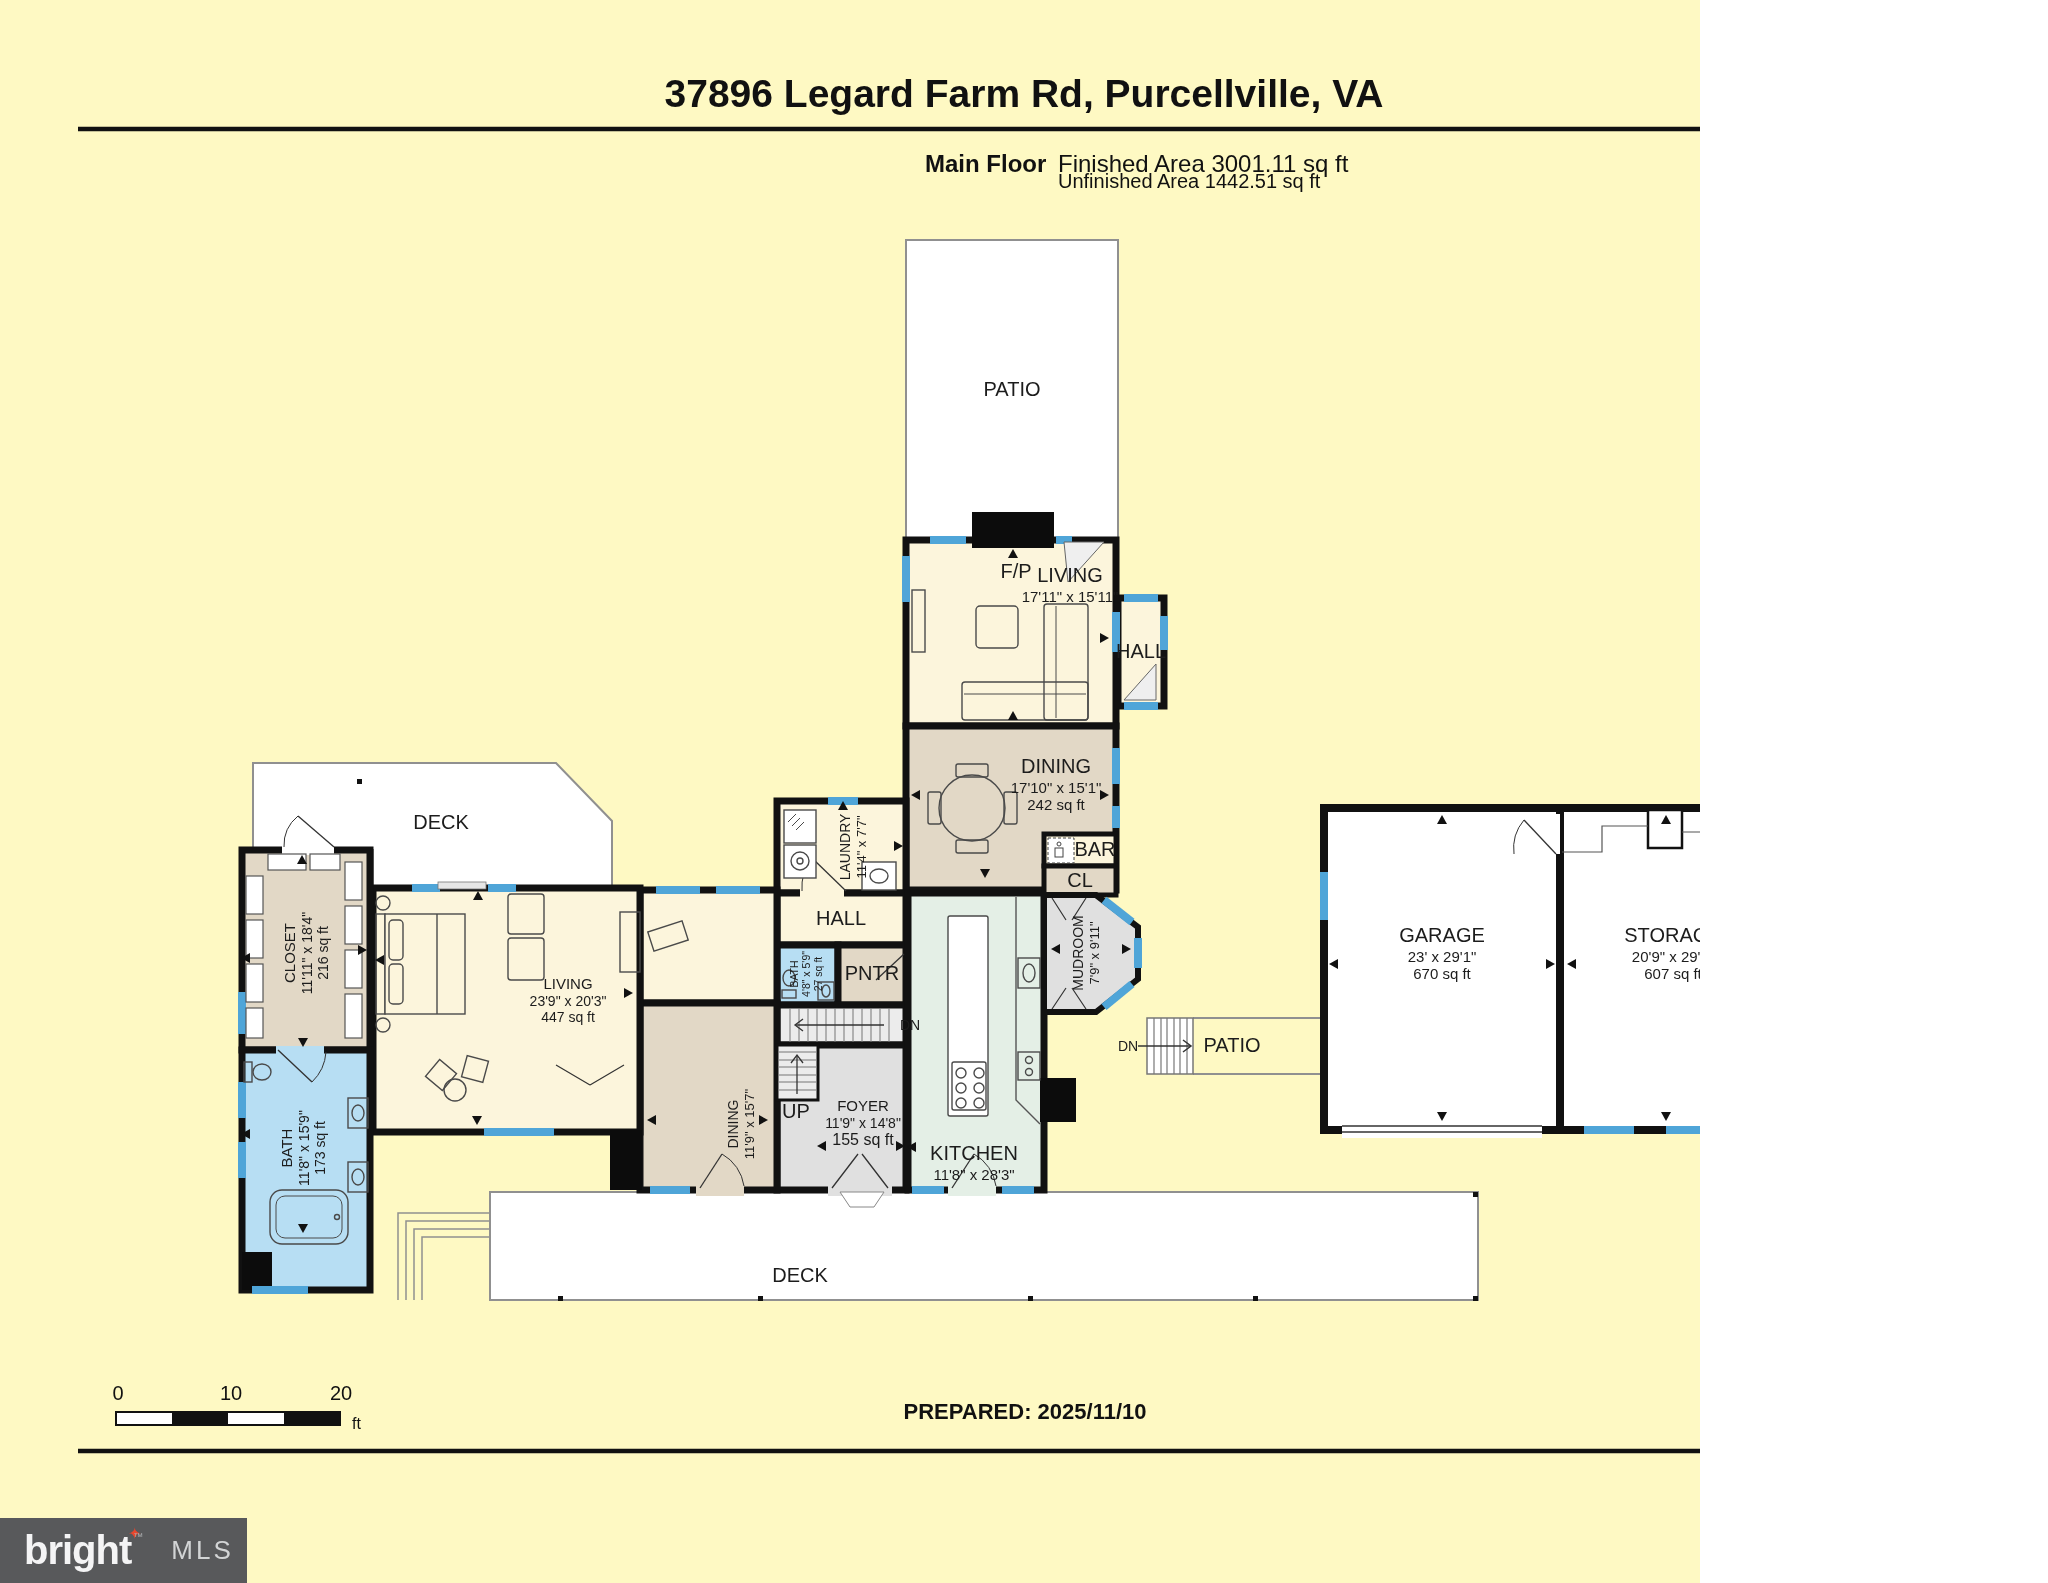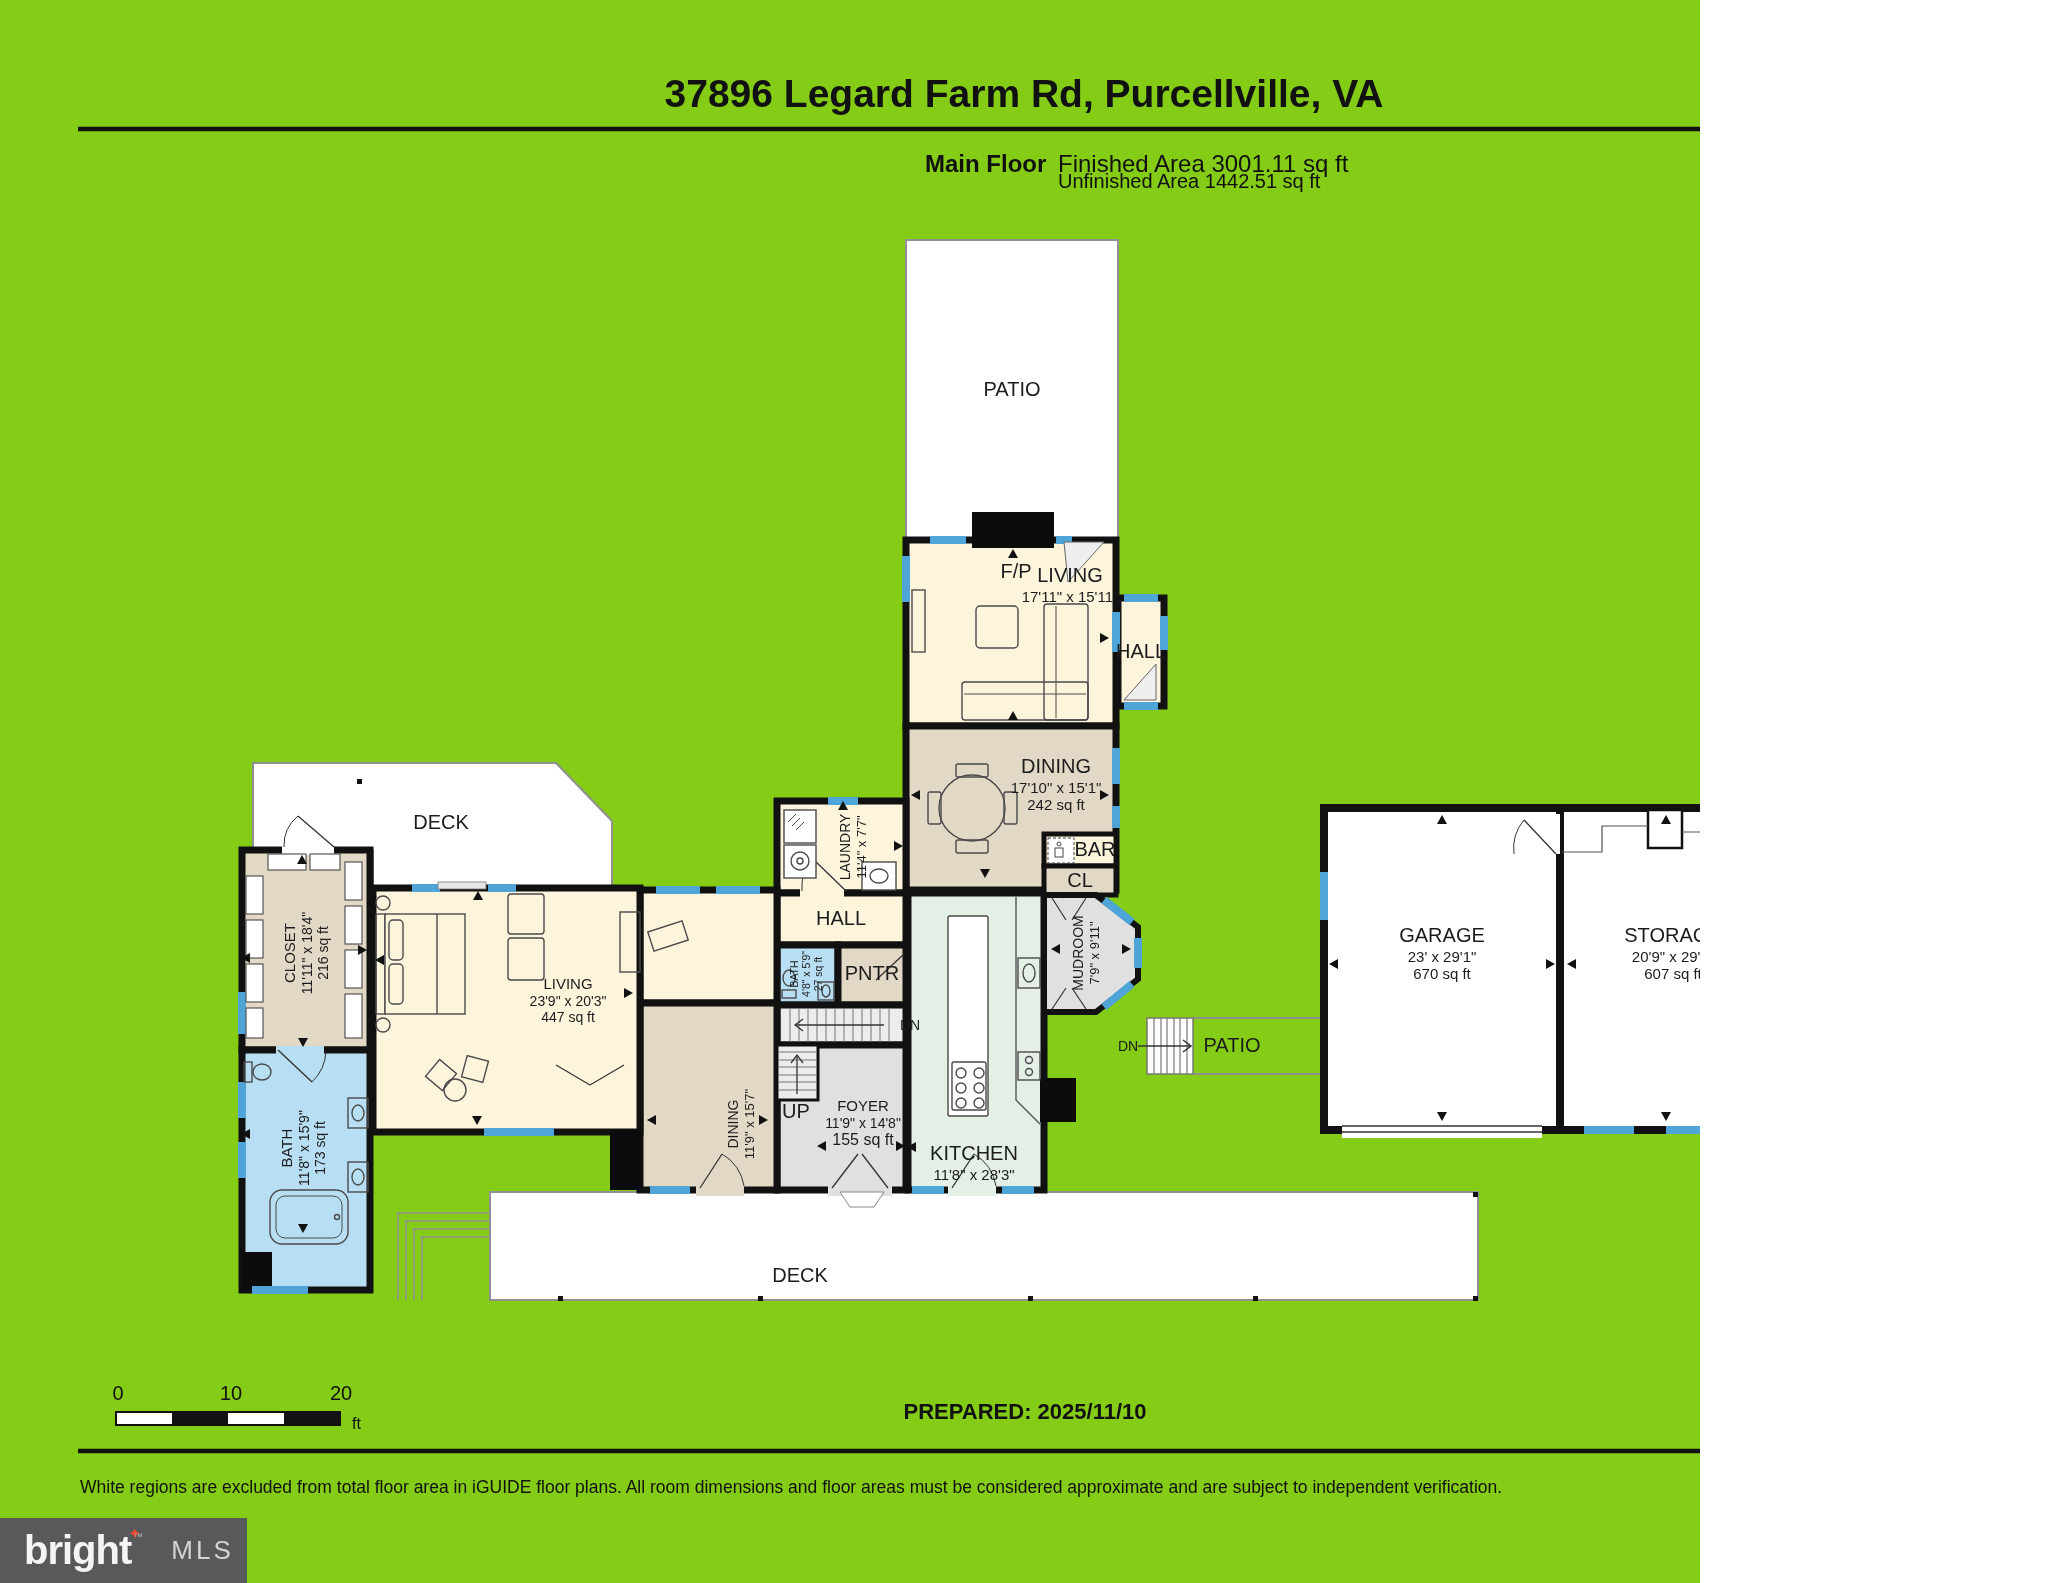--- a/index.html
+++ b/index.html
@@ -1,16 +1,16 @@
 <!DOCTYPE html>
 <html><head>
 <meta charset="utf-8">
 <style>
   html,body{margin:0;padding:0;background:#fff;}
-  .page{position:relative;width:1700px;height:1583px;background:#84cc16;overflow:hidden;
+  .page{position:relative;width:1700px;height:1583px;background:#fef9c3;overflow:hidden;
         font-family:"Liberation Sans",sans-serif;color:#111;}
   svg{position:absolute;left:0;top:0;}
   .lbl{position:absolute;transform:translate(-50%,-50%);text-align:center;white-space:nowrap;
        color:#1c1c1c;line-height:1.18;}
   .rot{transform:translate(-50%,-50%) rotate(-90deg);}
   .title{position:absolute;left:1024px;top:94px;transform:translate(-50%,-50%);
          font-size:39px;font-weight:bold;white-space:nowrap;}
   .subhead-label{position:absolute;left:925px;top:150px;font-size:24px;font-weight:bold;}
   .subhead-line1{position:absolute;left:1058px;top:150px;font-size:24px;}
   .subhead-line2{position:absolute;left:1058px;top:170px;font-size:20px;}
@@ -452,21 +452,20 @@
 </div>
 <div class="lbl" style="left:1128px;top:1046px;font-size:14px">DN</div>
 <div class="lbl room-name" style="left:1232px;top:1046px">PATIO</div>
 
 <div class="scale-num" style="left:118px;top:1393px">0</div>
 <div class="scale-num" style="left:231px;top:1393px">10</div>
 <div class="scale-num" style="left:341px;top:1393px">20</div>
 <div class="scale-ft" style="left:352px;top:1415px">ft</div>
 <div class="prepared">PREPARED: 2025/11/10</div>
 <div class="north">N</div>
-<div class="disclaimer">White regions are excluded from total floor area in iGUIDE floor plans. All room dimensions and floor areas must be considered approximate and are subject to independent verification.</div>
 
 <div class="logo">
   <span class="logo-brand">bright</span>
   <span class="logo-star">✦</span>
   <span class="logo-tm">™</span>
   <span class="logo-mls">MLS</span>
 </div>
 
 </div>
 

